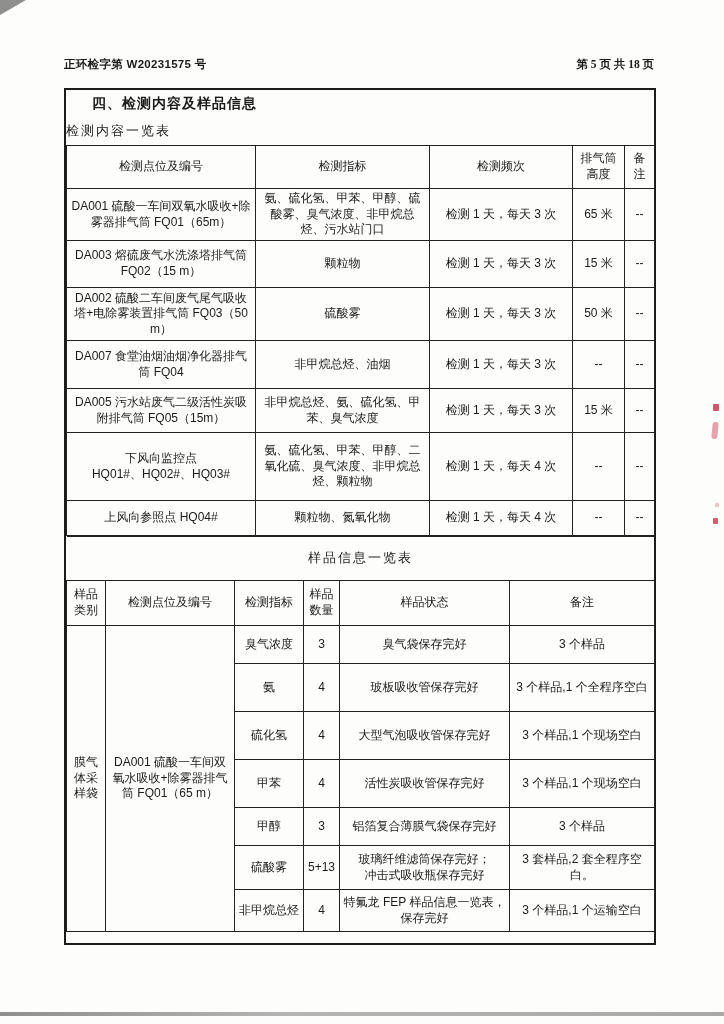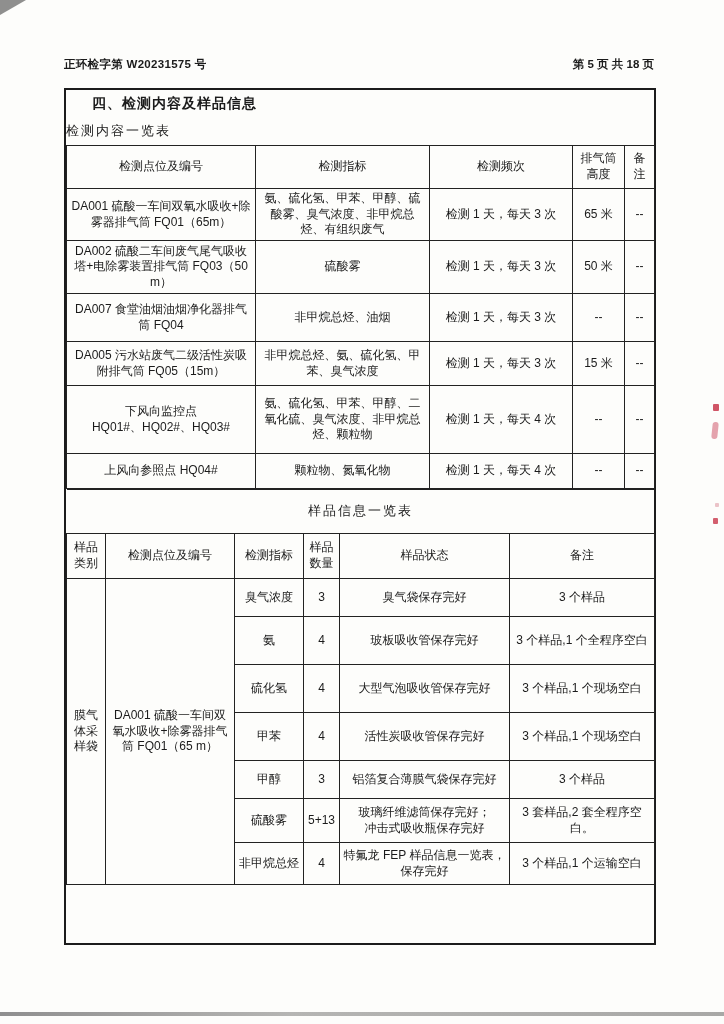--- a/index.html
+++ b/index.html
@@ -18,21 +18,21 @@
     background:linear-gradient(90deg,#8f8f8f 0%,#b5b5b3 40%,#a8a8a6 100%);}
   .ink-mark{position:absolute;background:#c8374b;border-radius:1px;}
   .ink-1{left:713px;top:404px;width:6px;height:7px;opacity:.85;}
   .ink-2{left:712px;top:422px;width:6px;height:17px;opacity:.55;border-radius:3px;transform:rotate(6deg);background:#d05a6e;}
   .ink-3{left:715px;top:503px;width:4px;height:4px;opacity:.5;background:#d98a95;}
   .ink-4{left:713px;top:518px;width:5px;height:6px;opacity:.8;}
 
   
   .doc-header{position:absolute;left:64px;top:57px;width:592px;height:16px;font-size:11.5px;}
   .doc-header .left{position:absolute;left:0;top:0;font-weight:600;letter-spacing:.3px;}
-  .doc-header .right{position:absolute;right:2px;top:0;font-weight:600;}
+  .doc-header .right{position:absolute;right:2px;top:0;font-weight:600;font-family:Liberation Serif, serif;}
 
   
   .outer-box{position:absolute;left:64px;top:88px;width:588px;height:853px;
     border:2px solid #1c1c1c;background:#fdfdfb;}
   .box-head{position:relative;height:55px;}
   .section-title{position:absolute;left:26px;top:5px;font-size:14px;font-weight:bold;letter-spacing:1px;}
   .t1-title{position:absolute;left:0;right:0;top:32px;text-align:left;font-size:13px;letter-spacing:2px;}
 
   table{border-collapse:collapse;table-layout:fixed;width:588px;}
   td,th{border:1px solid #222;text-align:center;vertical-align:middle;
@@ -78,23 +78,30 @@
           <tr style="height:43px">
         <th>检测点位及编号</th>
         <th>检测指标</th>
         <th>检测频次</th>
         <th>排气筒
 高度</th>
         <th>备注</th>
       </tr>
       <tr style="height:52px">
         <td>DA001 硫酸一车间双氧水吸收+除雾器排气筒 FQ01（65m）</td>
-        <td>氨、硫化氢、甲苯、甲醇、硫酸雾、臭气浓度、非甲烷总烃、有组织废气</td>
+        <td>氨、硫化氢、甲苯、甲醇、硫酸雾、臭气浓度、非甲烷总烃、污水站门口</td>
         <td>检测 1 天，每天 3 次</td>
         <td>65 米</td>
+        <td>--</td>
+      </tr>
+      <tr style="height:47px">
+        <td>DA003 熔硫废气水洗涤塔排气筒 FQ02（15 m）</td>
+        <td>颗粒物</td>
+        <td>检测 1 天，每天 3 次</td>
+        <td>15 米</td>
         <td>--</td>
       </tr>
       <tr style="height:53px">
         <td>DA002 硫酸二车间废气尾气吸收塔+电除雾装置排气筒 FQ03（50m）</td>
         <td>硫酸雾</td>
         <td>检测 1 天，每天 3 次</td>
         <td>50 米</td>
         <td>--</td>
       </tr>
       <tr style="height:48px">

